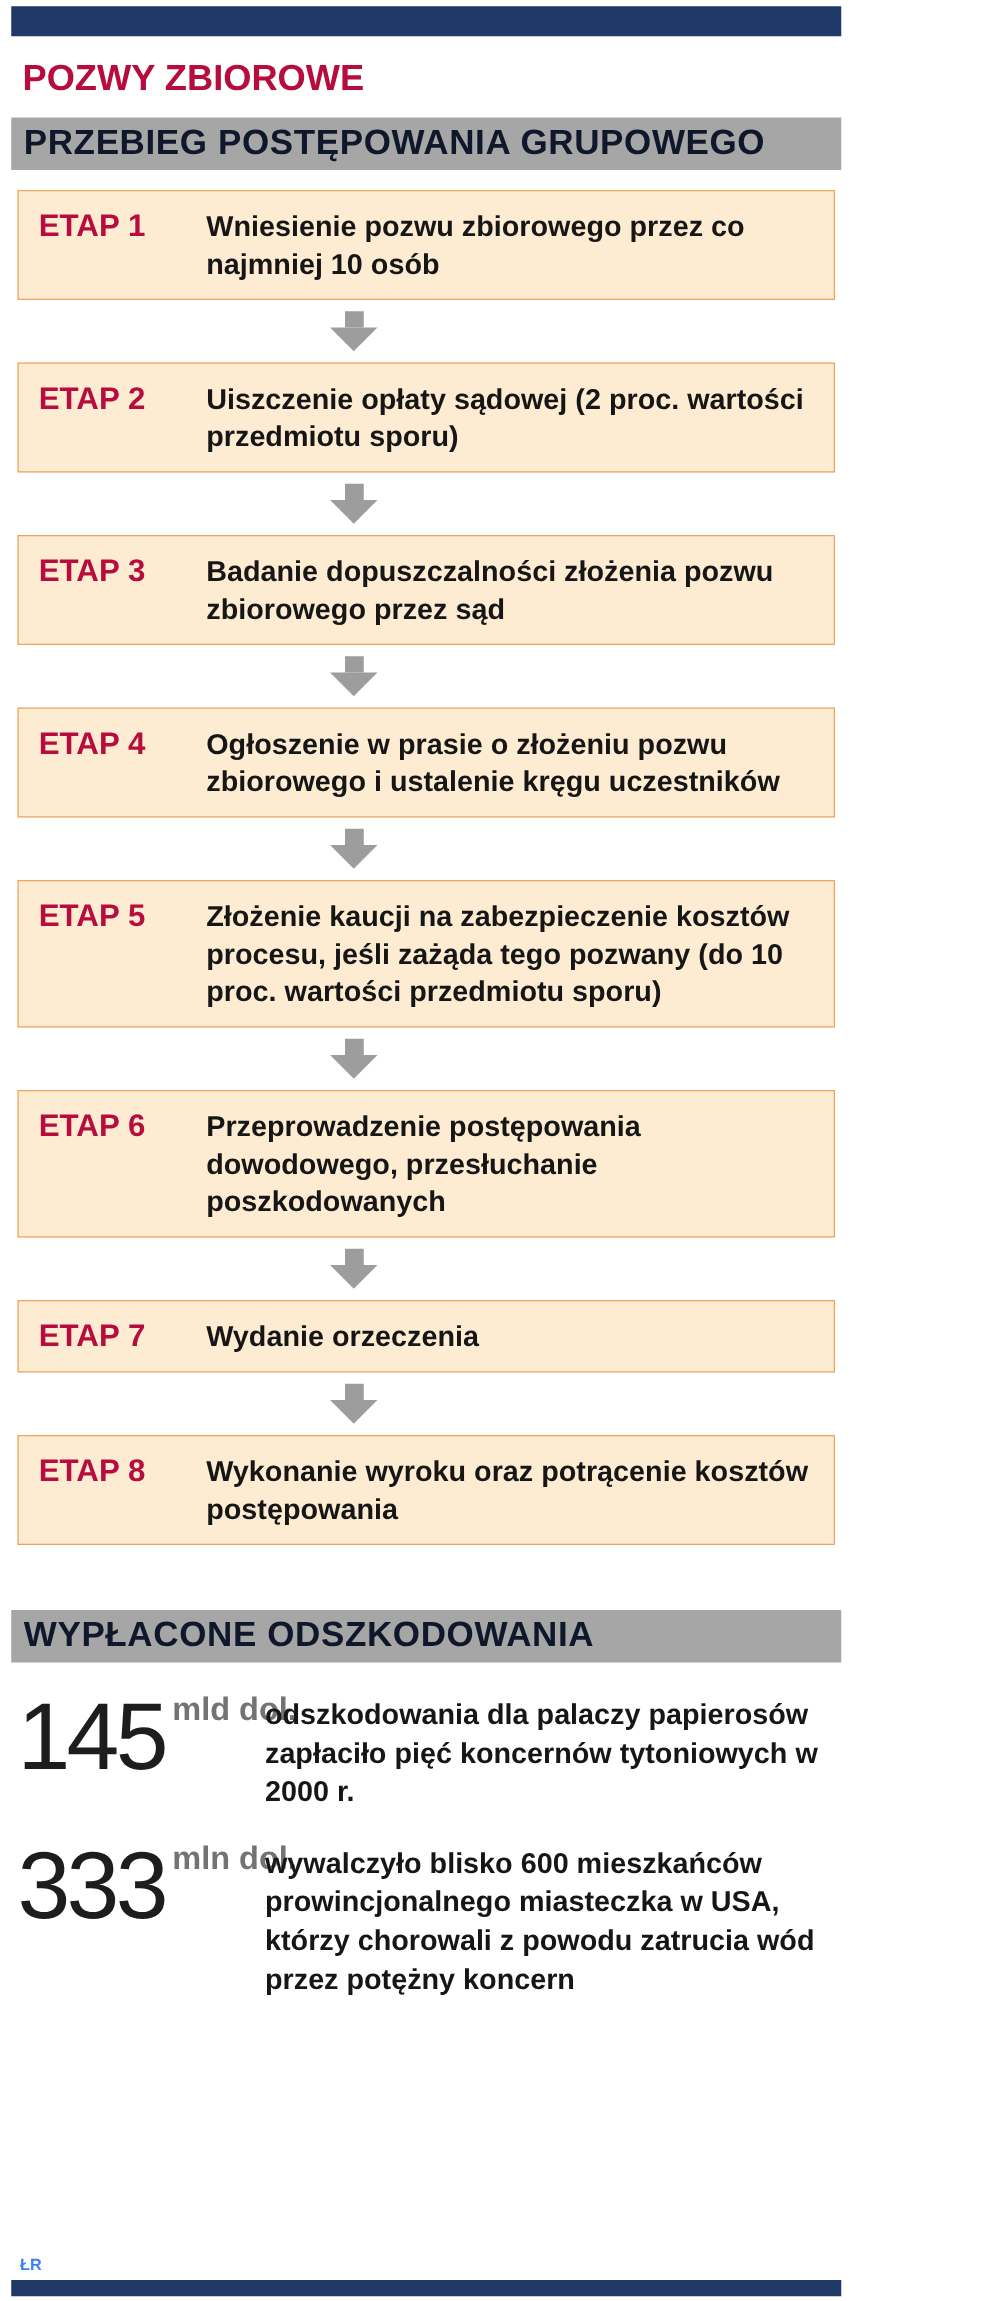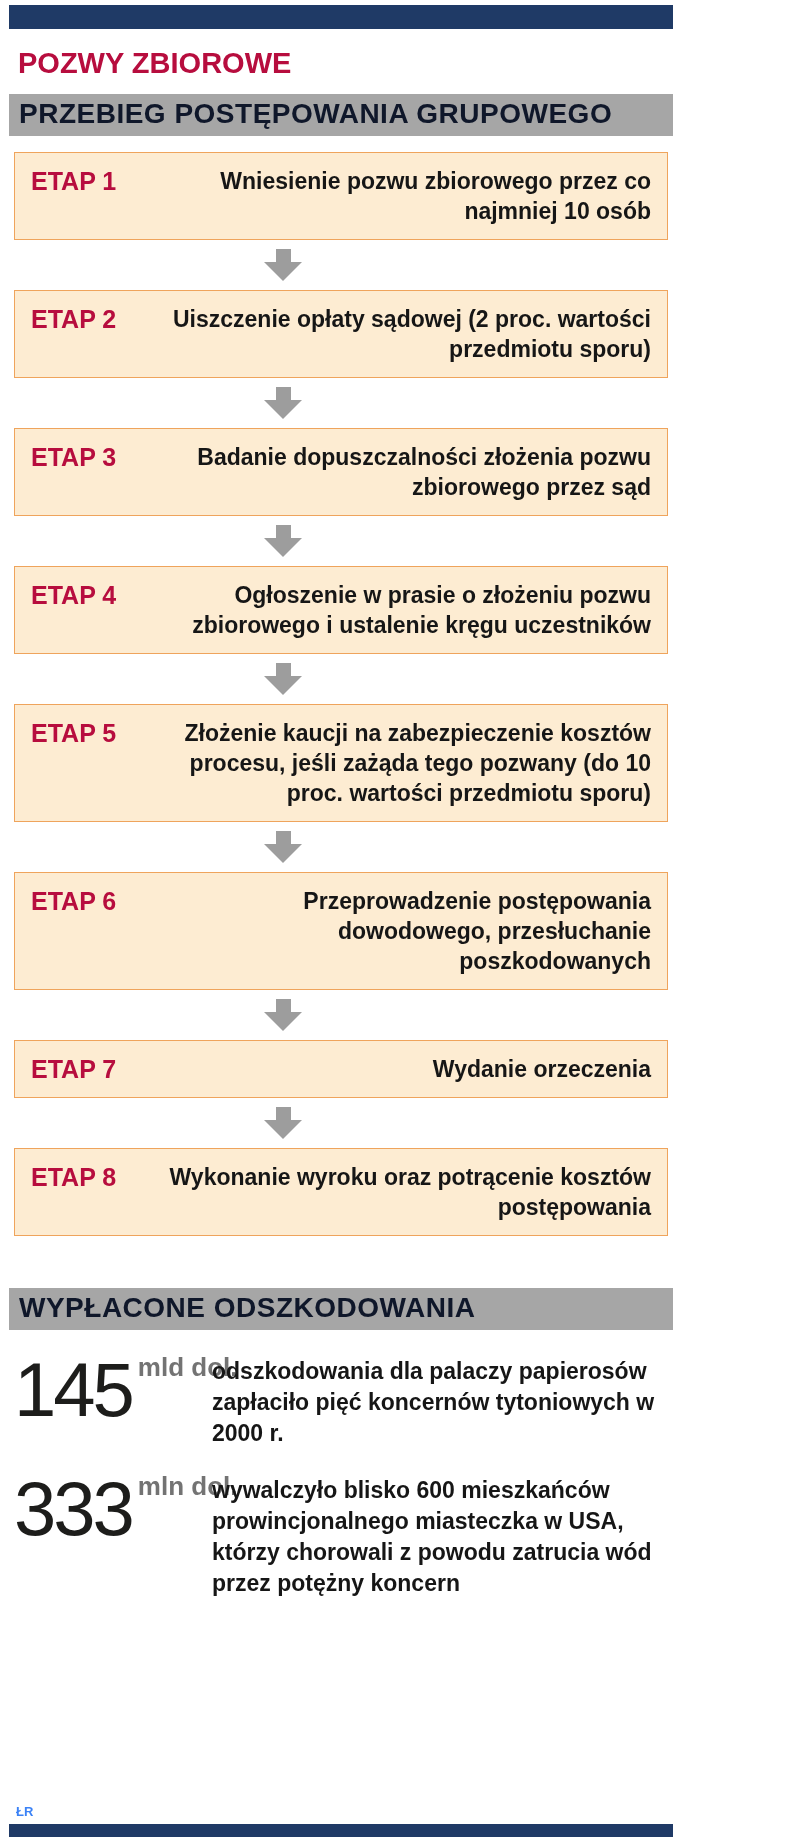--- a/index.html
+++ b/index.html
@@ -55,21 +55,20 @@
     color: #b70d3e;
     line-height: 30px;
   }
   .step-text {
     flex: 1;
     max-width: 590px;
     font-size: 23px;
     font-weight: 700;
     color: #161616;
     line-height: 30px;
-    text-align: right;
   }
   .arrow-wrap {
     height: 50px;
     display: flex;
     align-items: center;
     justify-content: center;
   }
   .arrow {
     width: 38px;
     transform: translateX(-58px);

